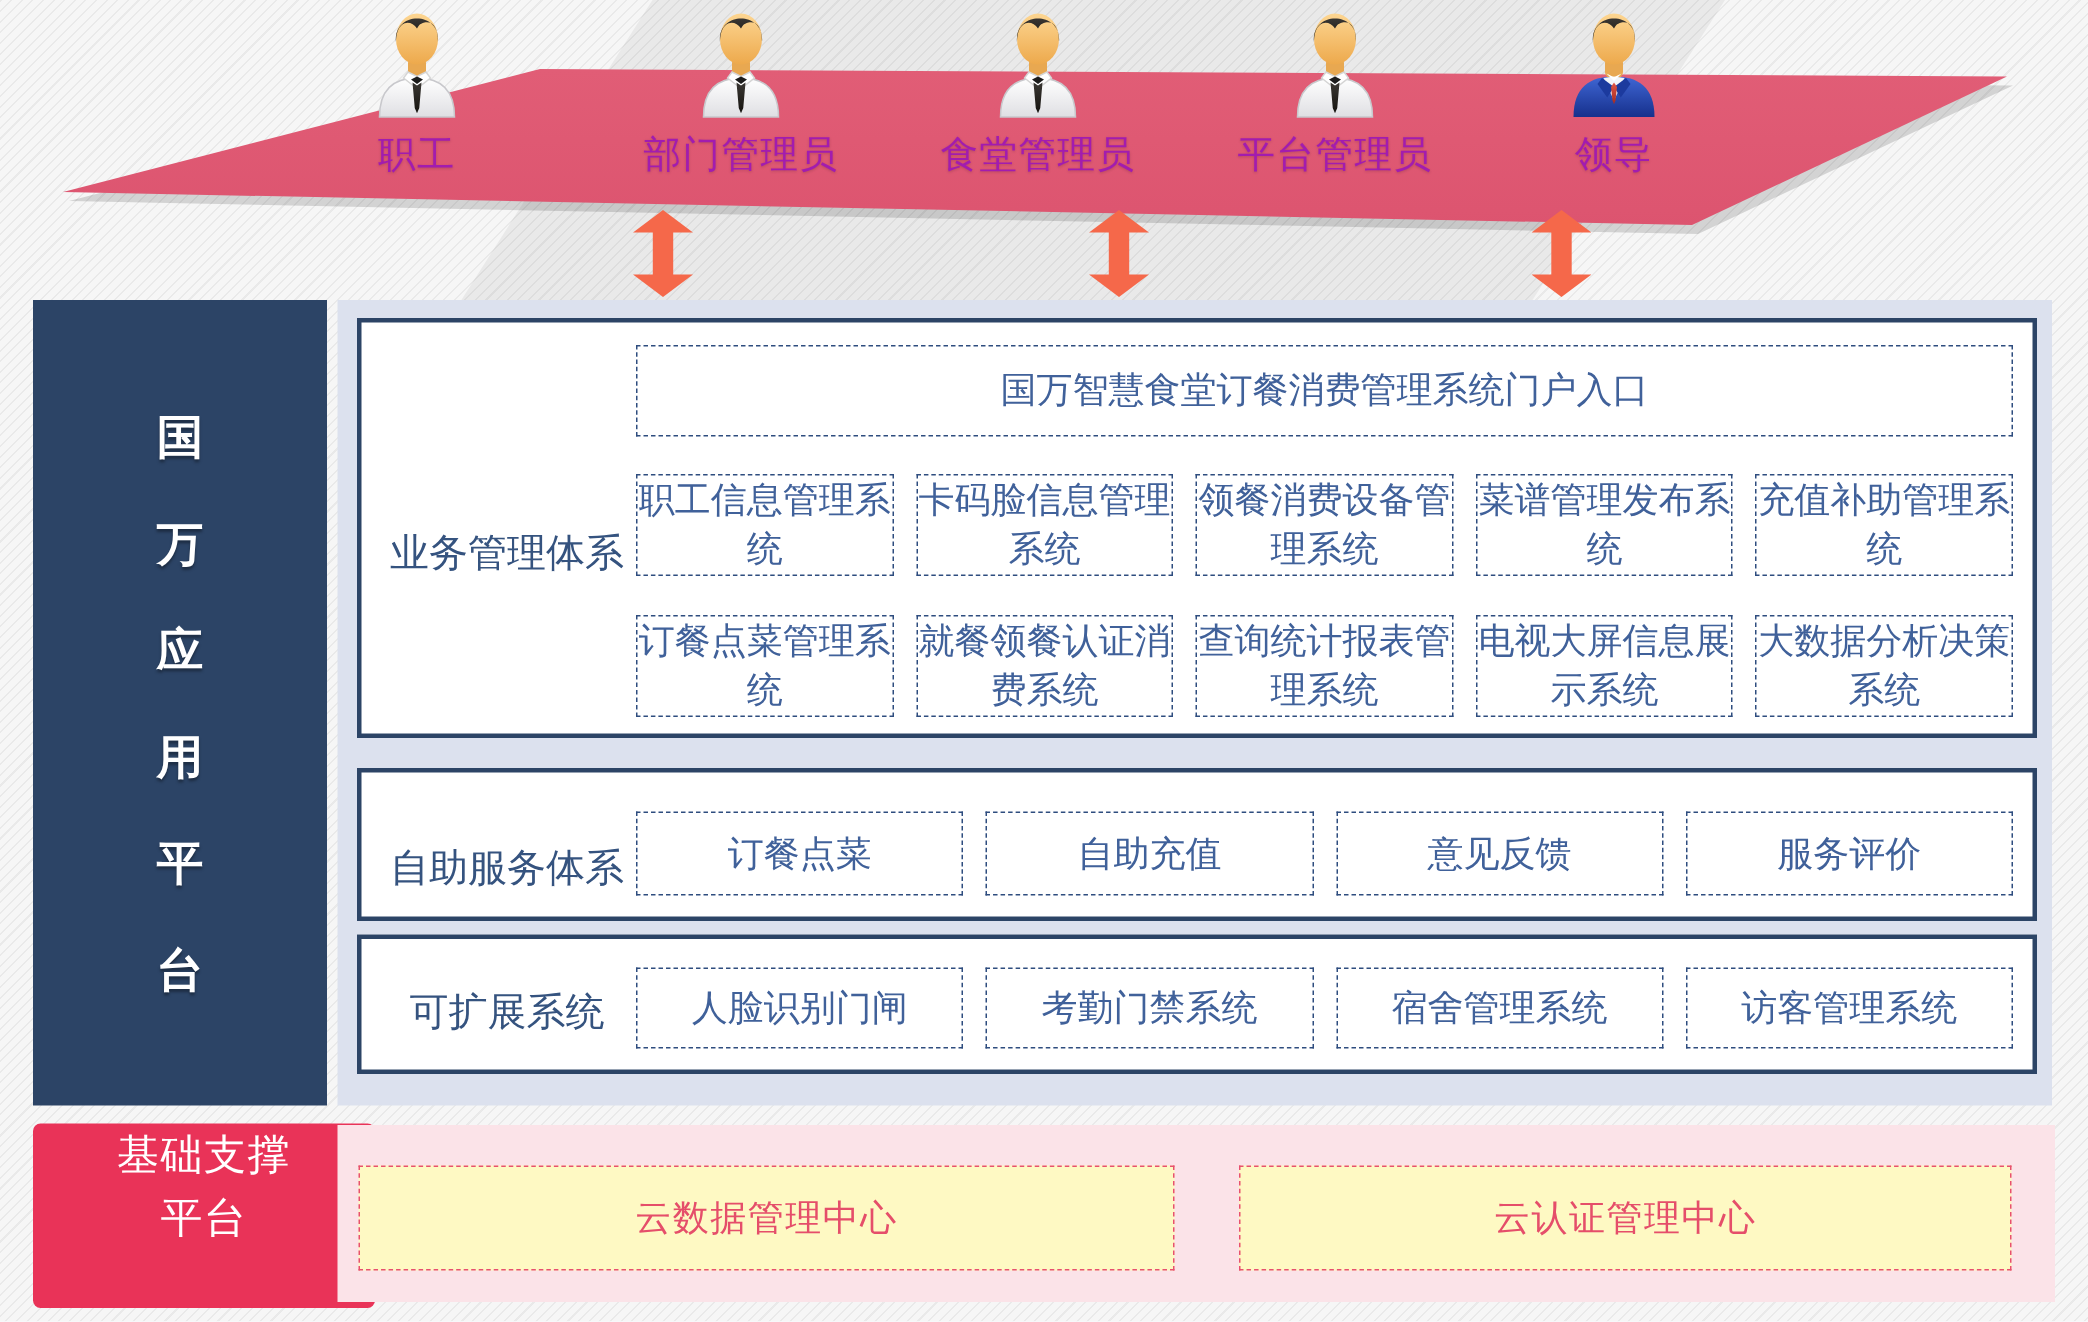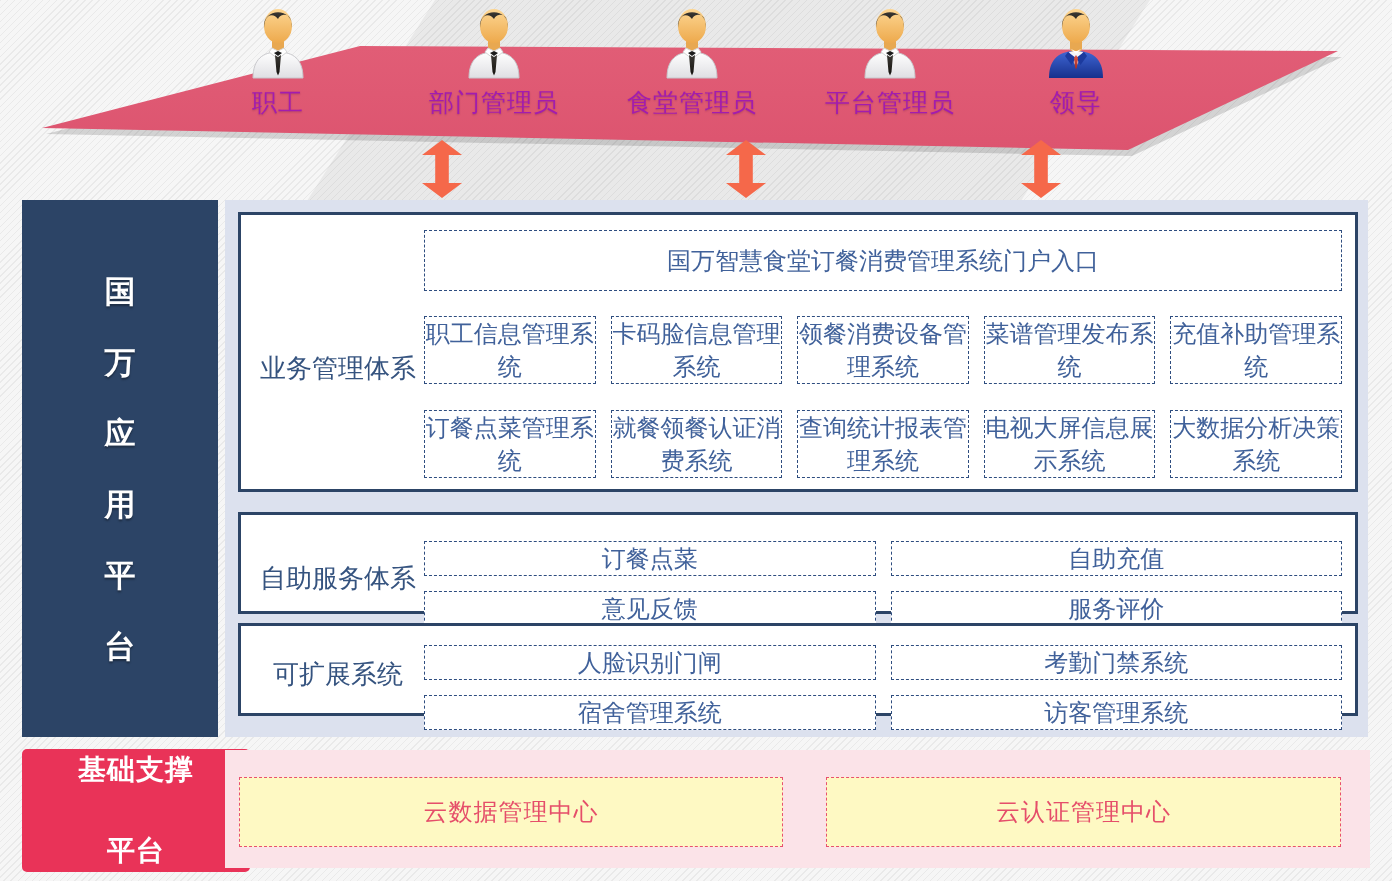--- a/index.html
+++ b/index.html
@@ -70,31 +70,31 @@
   .panel-2 .panel-label{top:46px;}
   .panel-3 .panel-label{top:31px;}
   .dash-box{
     border:1px dashed #2e4d7f;box-sizing:border-box;background:#fff;
     display:flex;align-items:center;justify-content:center;text-align:center;
     color:#40619a;font-size:24px;line-height:33px;padding:0 0;
   }
   .portal-box{position:absolute;left:183px;top:15px;width:918px;height:61px;}
   .grid-row{position:absolute;left:183px;width:918px;display:grid;gap:15px;}
   .grid-5{grid-template-columns:repeat(5,1fr);}
-  .grid-4{grid-template-columns:repeat(2,1fr);}
+  .grid-4{grid-template-columns:repeat(4,1fr);}
   .p1-row1{top:101px;height:68px;}
   .p1-row2{top:195px;height:68px;}
   .p2-row{top:26px;height:56px;}
   .p3-row{top:19px;height:54px;}
   .grid-row .dash-box{height:100%;}
   
   .base-label{
     position:absolute;left:22px;top:749px;width:228px;height:123px;background:#e93358;
-    border-radius:5px;display:flex;flex-direction:column;align-items:center;justify-content:space-between;
-    color:#fff;font-size:28px;font-weight:bold;line-height:42px;letter-spacing:1px;
+    border-radius:5px;display:flex;flex-direction:column;align-items:center;justify-content:flex-start;
+    color:#fff;font-size:28px;font-weight:normal;line-height:42px;letter-spacing:1px;
   }
   .base-panel{position:absolute;left:225px;top:750px;width:1145px;height:118px;background:#fbe3e8;}
   .cloud-box{
     position:absolute;top:27px;height:70px;background:#fef9c3;box-sizing:border-box;
     border:1px dashed #e8506f;display:flex;align-items:center;justify-content:center;
     color:#e54e6a;font-size:24px;letter-spacing:1px;
   }
   .cloud-1{left:14px;width:544px;}
   .cloud-2{left:601px;width:515px;}
   .svg-defs{position:absolute;width:0;height:0;}

